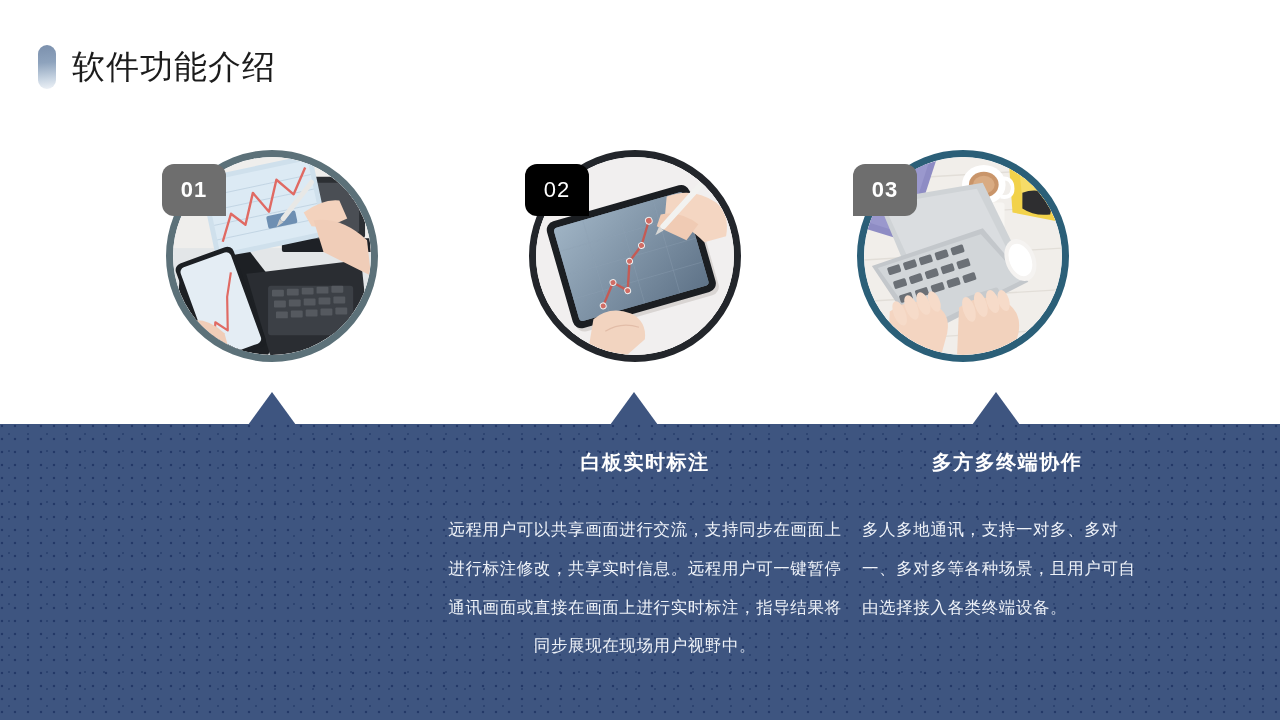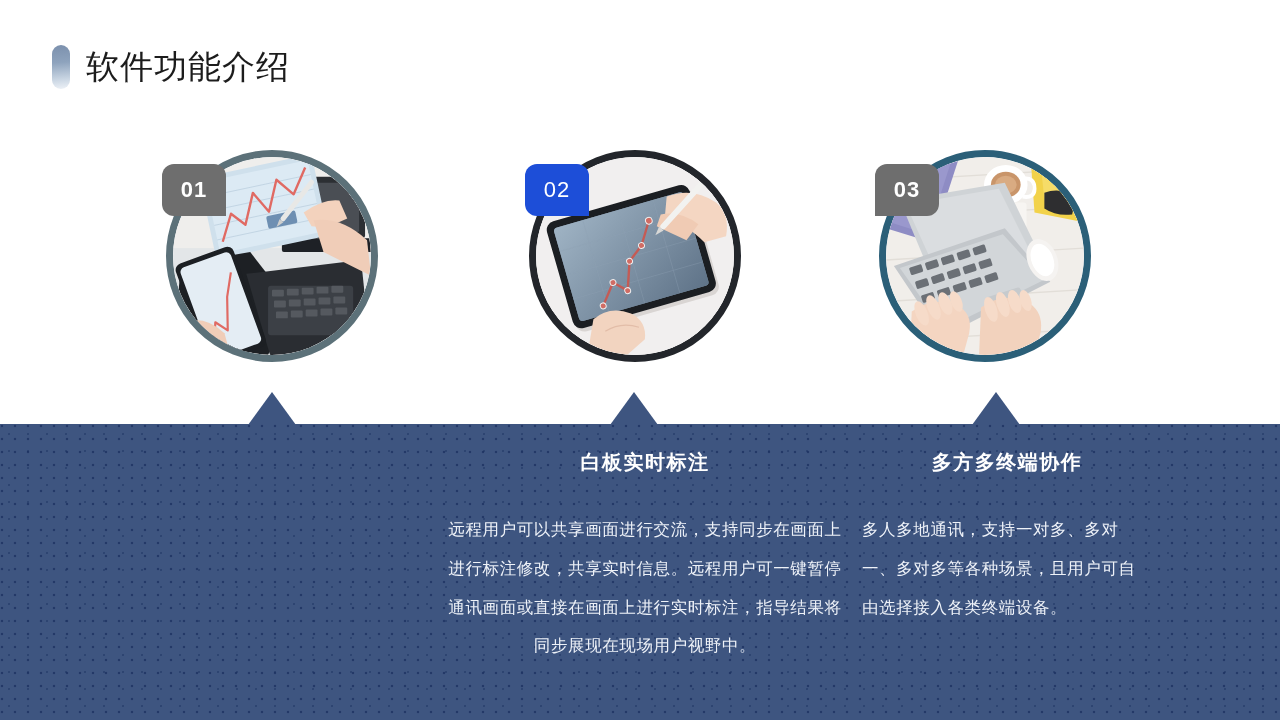--- a/index.html
+++ b/index.html
@@ -27,21 +27,20 @@
 
   
   .title-row {
     position: absolute;
     left: 38px;
     top: 44px;
     display: flex;
     align-items: center;
     gap: 16px;
     height: 46px;
-    margin-left: 14px;
   }
 
   .title-bullet {
     width: 18px;
     height: 44px;
     border-radius: 9px;
     background: linear-gradient(175deg, #7b90ad 0%, #8ea3bd 40%, #cbd7e4 78%, #eef2f7 100%);
   }
 
   .title-text {
@@ -63,21 +62,21 @@
   }
 
   .circle-block {
     position: absolute;
     top: 150px;
     width: 212px;
     height: 212px;
   }
   .circle-block.c1 { left: 166px; }
   .circle-block.c2 { left: 529px; }
-  .circle-block.c3 { left: 879px; }
+  .circle-block.c3 { left: 857px; }
 
   .photo-ring {
     position: absolute;
     inset: 0;
     border-radius: 50%;
     overflow: hidden;
   }
   .photo-ring.ring-steel  { border: 7px solid #5c7179; }
   .photo-ring.ring-dark   { border: 7px solid #23262b; }
   .photo-ring.ring-teal   { border: 7px solid #2b5f78; }
@@ -101,21 +100,21 @@
     display: flex;
     align-items: center;
     justify-content: center;
     color: #ffffff;
     font-size: 22px;
     letter-spacing: 1px;
     font-family: "Liberation Sans", "DejaVu Sans", sans-serif;
     z-index: 4;
   }
   .badge.gray  { background: #6e6e6e; font-weight: bold; }
-  .badge.black { background: #1d4ed8; }
+  .badge.black { background: #000000; }
 
   .badge.r-bl { border-radius: 12px 12px 0 12px; }
   .badge.r-br { border-radius: 12px 12px 12px 0; }
 
   
   .panel {
     position: absolute;
     left: 0;
     top: 424px;
     width: 1280px;

